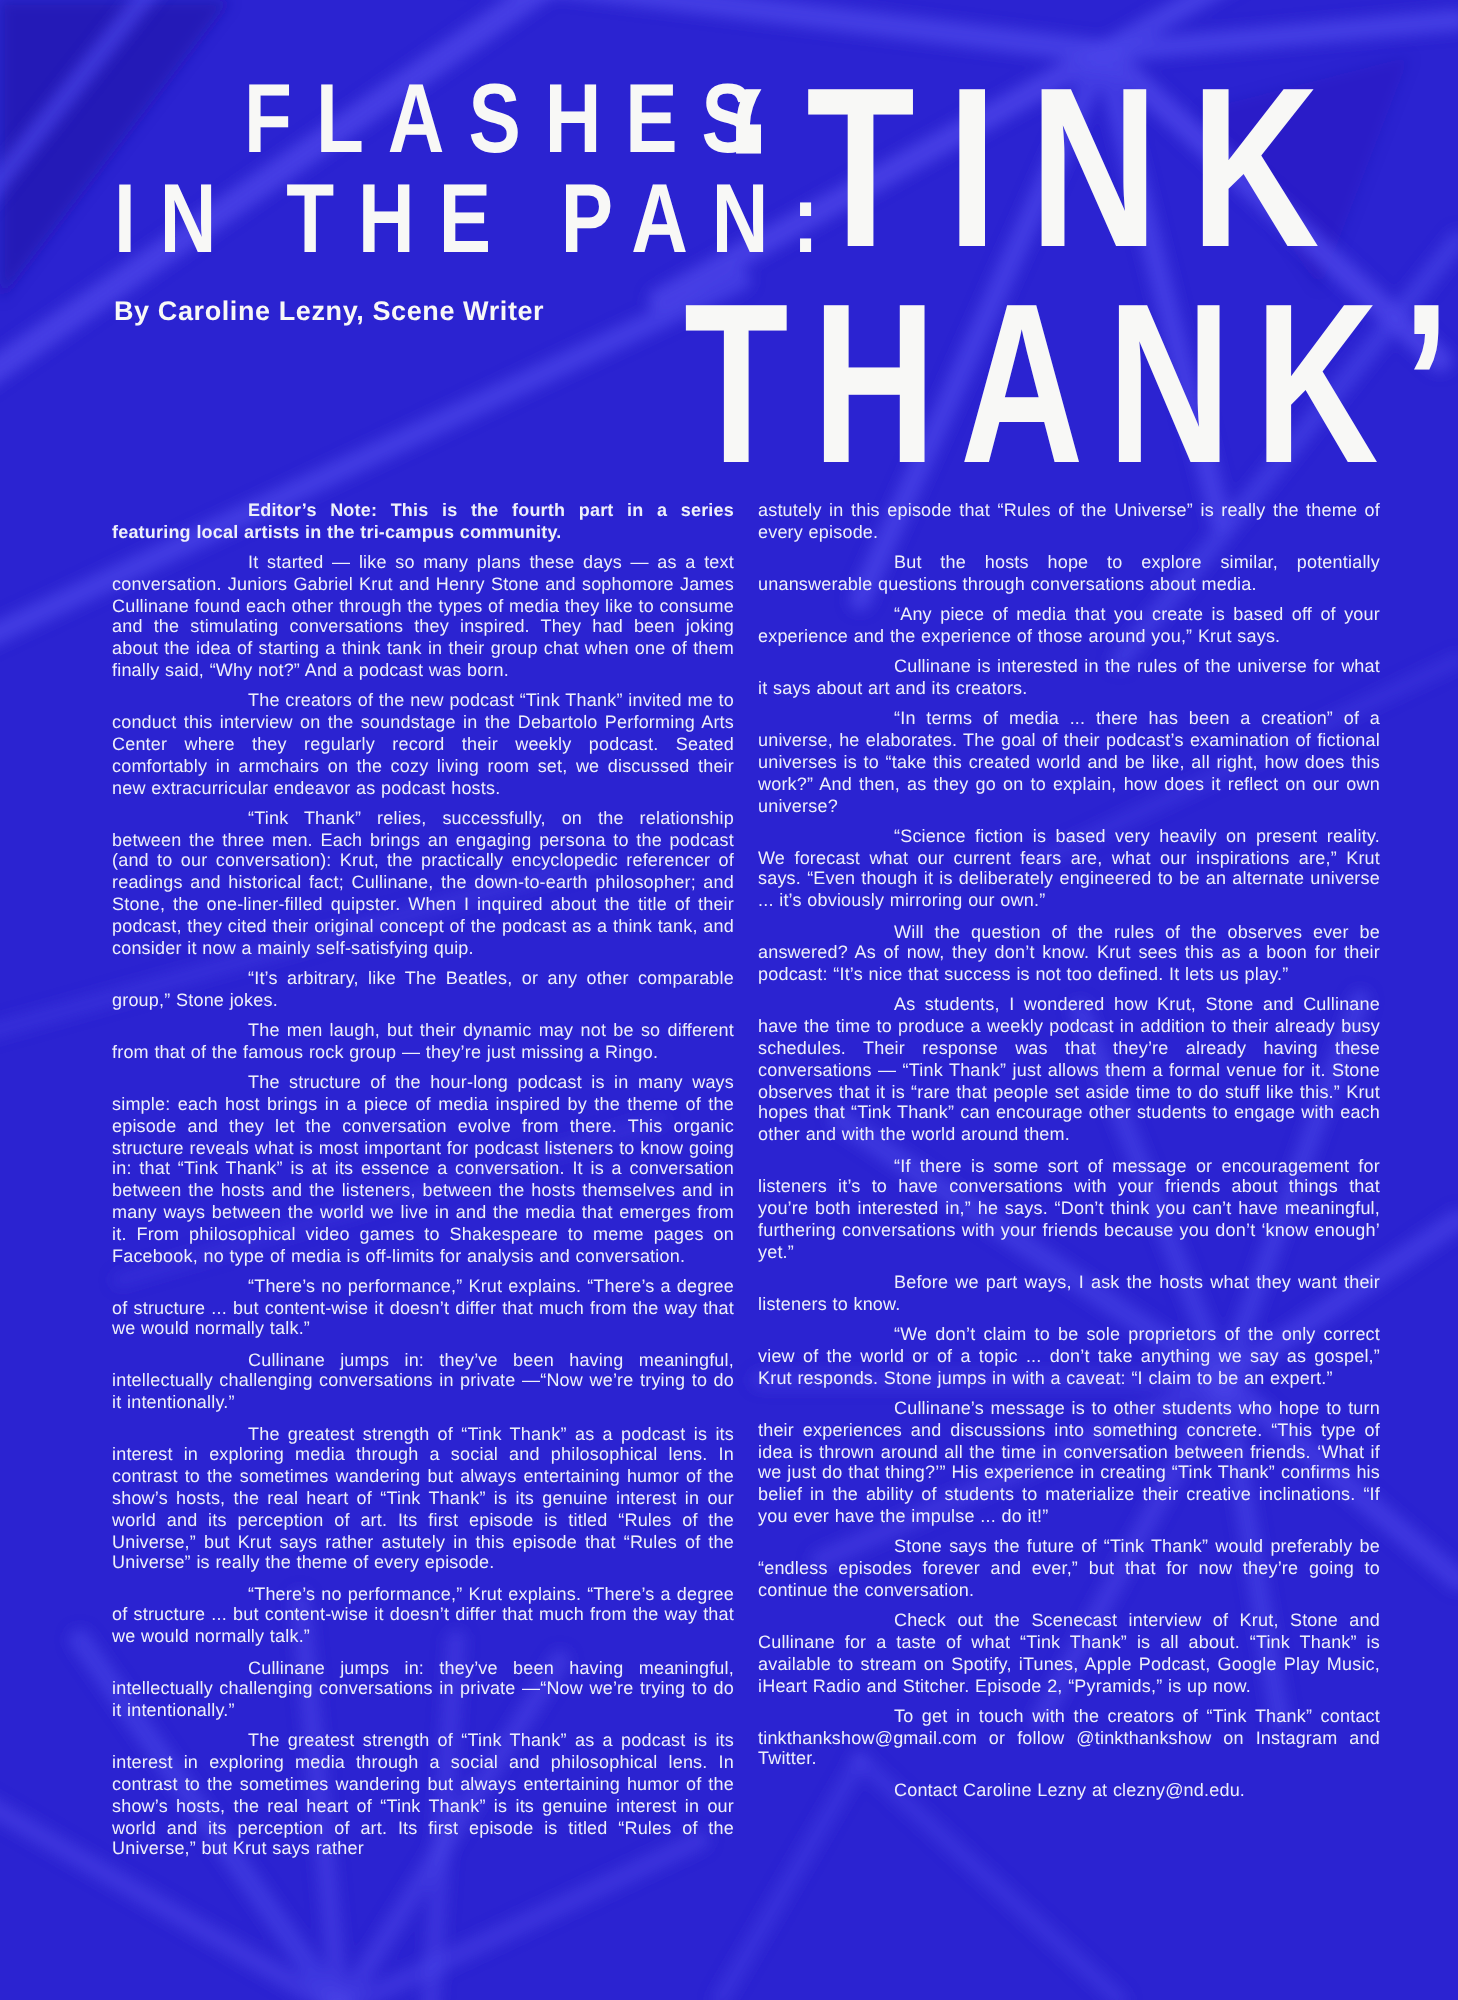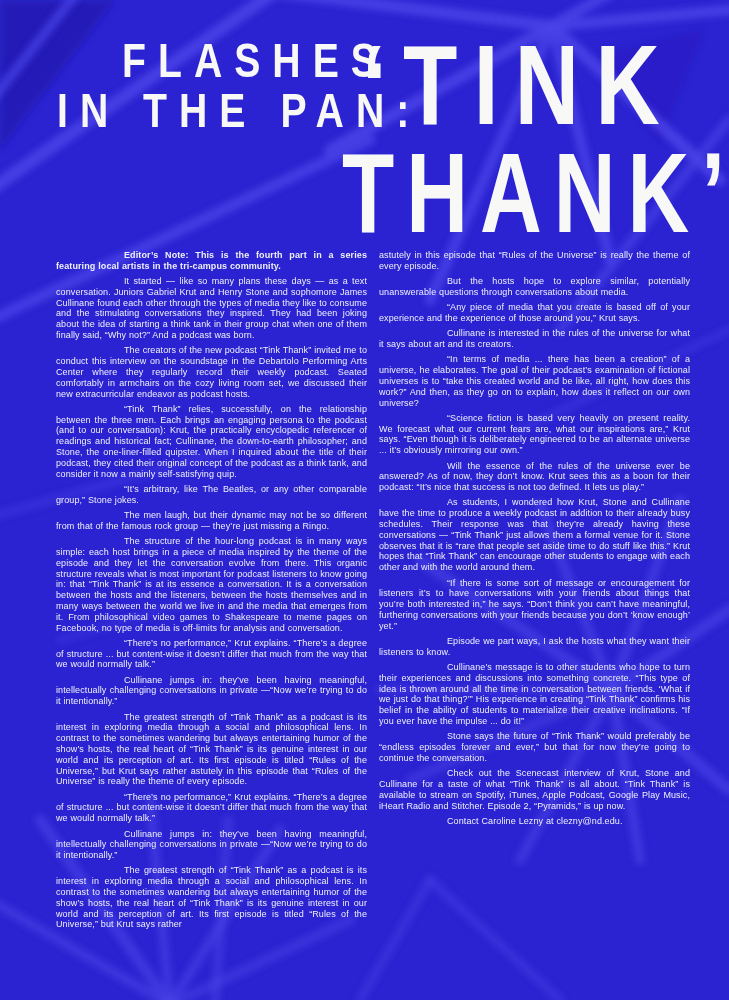--- a/index.html
+++ b/index.html
@@ -135,20 +135,21 @@
     <line x1="430" y1="880" x2="560" y2="1000" stroke-width="9" opacity="0.4"></line>
     <line x1="430" y1="880" x2="360" y2="1000" stroke-width="9" opacity="0.4"></line>
   </g>
 </svg>
 
 <div class="content">
 
   <div class="masthead">
     <span class="kicker kicker-1">FLASHES</span>
     <span class="kicker kicker-2">IN THE PAN:</span>
+    <div class="byline">By Caroline Lezny, Scene Writer</div>
     <span class="big-title big-title-1">‘TINK</span>
     <span class="big-title big-title-2">THANK’</span>
   </div>
 
   <div class="columns">
     <div class="col">
         <p class="para bold">Editor’s Note: This is the fourth part in a series featuring local artists in the tri-campus community.</p>
         <p class="para">It started — like so many plans these days — as a text conversation. Juniors Gabriel Krut and Henry Stone and sophomore James Cullinane found each other through the types of media they like to consume and the stimulating conversations they inspired. They had been joking about the idea of starting a think tank in their group chat when one of them finally said, “Why not?” And a podcast was born.</p>
         <p class="para">The creators of the new podcast “Tink Thank” invited me to conduct this interview on the soundstage in the Debartolo Performing Arts Center where they regularly record their weekly podcast. Seated comfortably in armchairs on the cozy living room set, we discussed their new extracurricular endeavor as podcast hosts.</p>
         <p class="para">“Tink Thank” relies, successfully, on the relationship between the three men. Each brings an engaging persona to the podcast (and to our conversation): Krut, the practically encyclopedic referencer of readings and historical fact; Cullinane, the down-to-earth philosopher; and Stone, the one-liner-filled quipster. When I inquired about the title of their podcast, they cited their original concept of the podcast as a think tank, and consider it now a mainly self-satisfying quip.</p>
@@ -162,24 +163,26 @@
         <p class="para">Cullinane jumps in: they’ve been having meaningful, intellectually challenging conversations in private —“Now we’re trying to do it intentionally.”</p>
         <p class="para">The greatest strength of “Tink Thank” as a podcast is its interest in exploring media through a social and philosophical lens. In contrast to the sometimes wandering but always entertaining humor of the show’s hosts, the real heart of “Tink Thank” is its genuine interest in our world and its perception of art. Its first episode is titled “Rules of the Universe,” but Krut says rather</p>
       </div>
     <div class="col">
         <p class="para noindent">astutely in this episode that “Rules of the Universe” is really the theme of every episode.</p>
         <p class="para">But the hosts hope to explore similar, potentially unanswerable questions through conversations about media.</p>
         <p class="para">“Any piece of media that you create is based off of your experience and the experience of those around you,” Krut says.</p>
         <p class="para">Cullinane is interested in the rules of the universe for what it says about art and its creators.</p>
         <p class="para">“In terms of media ... there has been a creation” of a universe, he elaborates. The goal of their podcast’s examination of fictional universes is to “take this created world and be like, all right, how does this work?” And then, as they go on to explain, how does it reflect on our own universe?</p>
         <p class="para">“Science fiction is based very heavily on present reality. We forecast what our current fears are, what our inspirations are,” Krut says. “Even though it is deliberately engineered to be an alternate universe ... it’s obviously mirroring our own.”</p>
-        <p class="para">Will the essence of the rules of the universe ever be answered? As of now, they don’t know. Krut sees this as a boon for their podcast: “It’s nice that success is not too defined. It lets us play.”</p>
+        <p class="para">Will the question of the rules of the observes ever be answered? As of now, they don’t know. Krut sees this as a boon for their podcast: “It’s nice that success is not too defined. It lets us play.”</p>
         <p class="para">As students, I wondered how Krut, Stone and Cullinane have the time to produce a weekly podcast in addition to their already busy schedules. Their response was that they’re already having these conversations — “Tink Thank” just allows them a formal venue for it. Stone observes that it is “rare that people set aside time to do stuff like this.” Krut hopes that “Tink Thank” can encourage other students to engage with each other and with the world around them.</p>
         <p class="para">“If there is some sort of message or encouragement for listeners it’s to have conversations with your friends about things that you’re both interested in,” he says. “Don’t think you can’t have meaningful, furthering conversations with your friends because you don’t ‘know enough’ yet.”</p>
-        <p class="para">Episode we part ways, I ask the hosts what they want their listeners to know.</p>
+        <p class="para">Before we part ways, I ask the hosts what they want their listeners to know.</p>
+        <p class="para">“We don’t claim to be sole proprietors of the only correct view of the world or of a topic ... don’t take anything we say as gospel,” Krut responds. Stone jumps in with a caveat: “I claim to be an expert.”</p>
         <p class="para">Cullinane’s message is to other students who hope to turn their experiences and discussions into something concrete. “This type of idea is thrown around all the time in conversation between friends. ‘What if we just do that thing?’” His experience in creating “Tink Thank” confirms his belief in the ability of students to materialize their creative inclinations. “If you ever have the impulse ... do it!”</p>
         <p class="para">Stone says the future of “Tink Thank” would preferably be “endless episodes forever and ever,” but that for now they’re going to continue the conversation.</p>
         <p class="para">Check out the Scenecast interview of Krut, Stone and Cullinane for a taste of what “Tink Thank” is all about. “Tink Thank” is available to stream on Spotify, iTunes, Apple Podcast, Google Play Music, iHeart Radio and Stitcher. Episode 2, “Pyramids,” is up now.</p>
+        <p class="para">To get in touch with the creators of “Tink Thank” contact tinkthankshow@gmail.com or follow @tinkthankshow on Instagram and Twitter.</p>
         <p class="para">Contact Caroline Lezny at clezny@nd.edu.</p>
       </div>
   </div>
 
 </div>
 
 </body></html>

